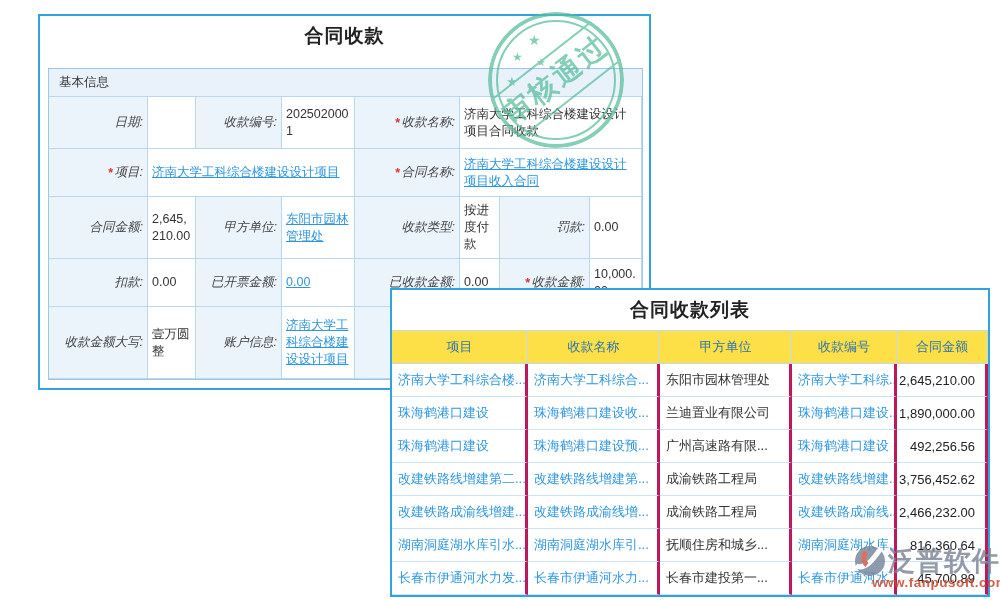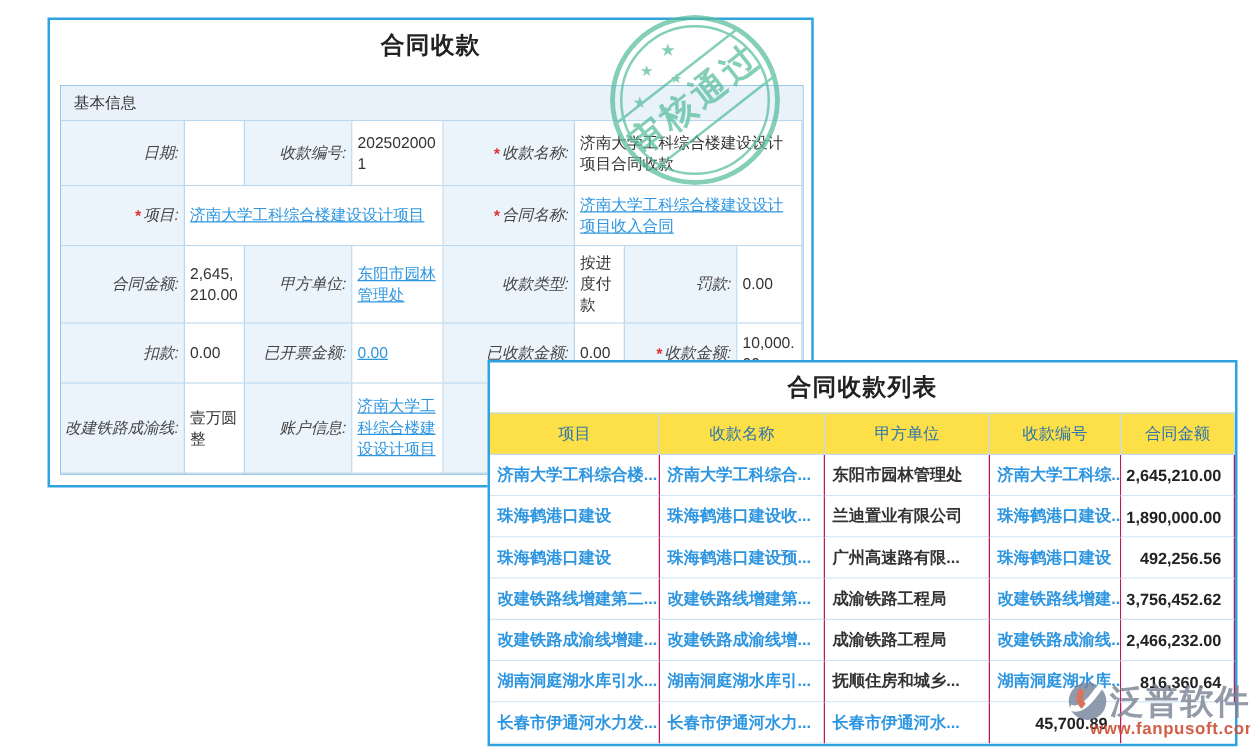--- a/index.html
+++ b/index.html
@@ -69,22 +69,22 @@
     height:40px;display:flex;align-items:center;justify-content:center;
     font-size:19px;font-weight:bold;color:#222;letter-spacing:1px;
   }
   .lg{display:grid;grid-template-columns:136px 132px 132px 105px 1fr;font-size:13px;}
   .lh>div{
     background:#fde047;color:#2f74ad;height:32px;display:flex;align-items:center;justify-content:center;
     border-right:1px solid #c2daf0;border-bottom:1px solid #c2daf0;border-top:1px solid #c2daf0;
   }
   .lr>div{
     height:32px;display:flex;align-items:center;padding:0 6px;
-    border-right:1px solid #be185d;border-bottom:1px solid #cfe3f3;
-    white-space:nowrap;overflow:hidden;background:#fff;font-weight:bold;
+    border-right:3px solid #be185d;border-bottom:1px solid #cfe3f3;
+    white-space:nowrap;overflow:hidden;background:#fff;
   }
   .lr>div.cell-link{color:#2e96e0;cursor:pointer;}
   .lr>div.cell-plain{color:#333;}
   .lr>div.cell-amount{color:#222;justify-content:flex-end;padding-right:10px;}
   
   .watermark{position:absolute;left:854px;top:543px;z-index:30;pointer-events:none;}
   .wm-row{display:flex;align-items:center;opacity:.82;}
   .wm-brand{font-size:27px;font-weight:bold;color:#7c8496;letter-spacing:1px;margin-left:2px;}
   .wm-url{font-size:13.5px;font-weight:bold;color:#cc4a30;opacity:.88;margin-top:-4px;margin-left:18px;letter-spacing:.5px;}
 </style>
@@ -140,21 +140,21 @@
           <a class="lnk">0.00</a>
         </div>
       <div class="fl">已收款金额:</div>
       <div class="fv">0.00</div>
       <div class="fl">
           <span class="req">*</span>
           <span>收款金额:</span>
         </div>
       <div class="fv">10,000.00</div>
 
-      <div class="fl">改建铁路成渝线:</div>
+      <div class="fl">收款金额大写:</div>
       <div class="fv">壹万圆整</div>
       <div class="fl">账户信息:</div>
       <div class="fv">
           <a class="lnk">济南大学工科综合楼建设设计项目</a>
         </div>
       <div class="bank-cut sp4">银行</div>
     </div>
   </div>
 </div>
 
@@ -220,20 +220,21 @@
   <div class="lg lr">
     <div class="cell-link">湖南洞庭湖水库引水...</div>
     <div class="cell-link">湖南洞庭湖水库引...</div>
     <div class="cell-plain">抚顺住房和城乡...</div>
     <div class="cell-link">湖南洞庭湖水库...</div>
     <div class="cell-amount">816,360.64</div>
   </div>
   <div class="lg lr">
     <div class="cell-link">长春市伊通河水力发...</div>
     <div class="cell-link">长春市伊通河水力...</div>
+    <div class="cell-plain">长春市建投第一...</div>
     <div class="cell-link">长春市伊通河水...</div>
     <div class="cell-amount">45,700.89</div>
   </div>
 </div>
 
 <div class="watermark">
   <div class="wm-row">
     <svg width="32" height="32" viewBox="0 0 32 32">
       <circle cx="16" cy="16" r="15" fill="#76859c"></circle>
       <path d="M2 21 C 11 25, 19 15, 27 3" stroke="#ffffff" stroke-width="5" fill="none"></path>

